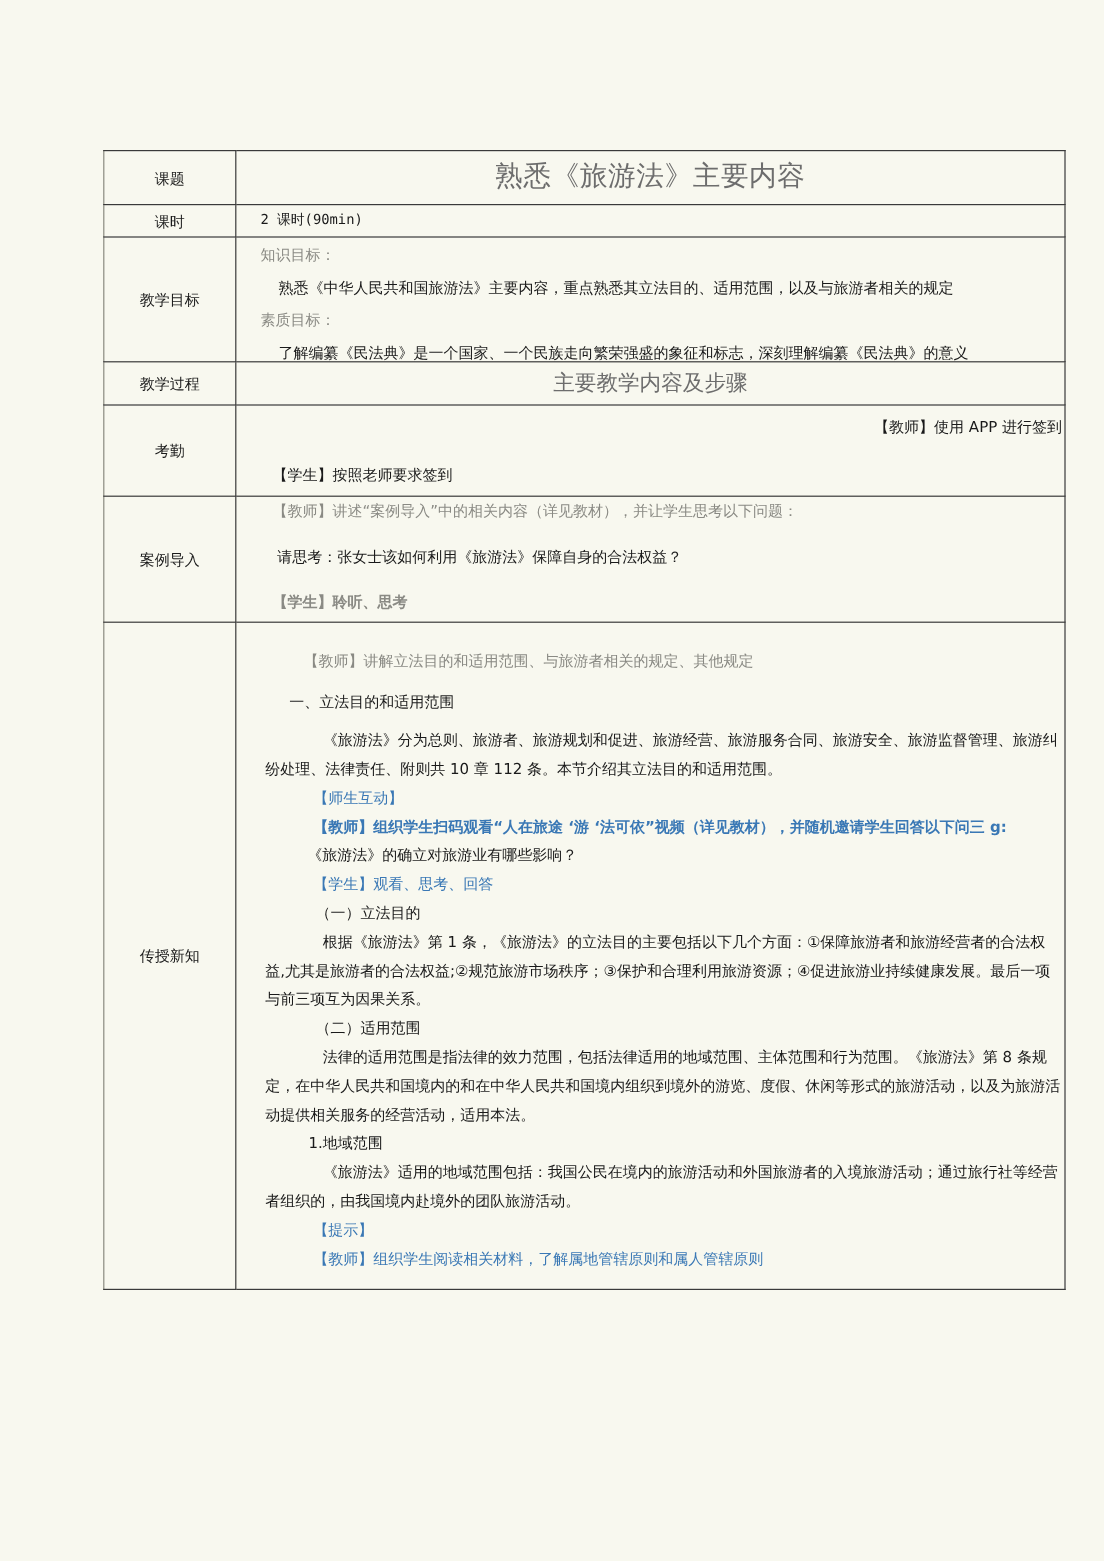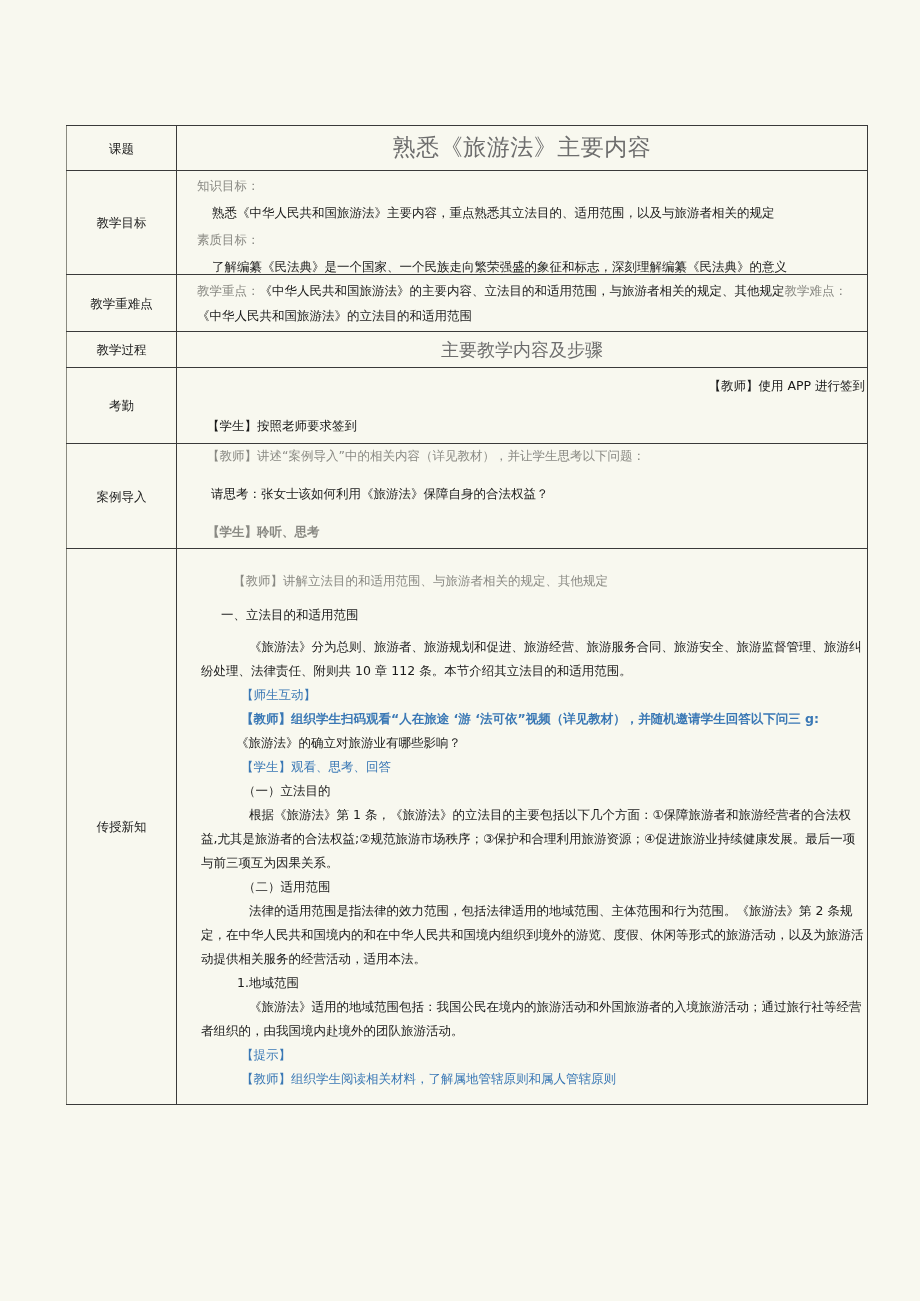--- a/index.html
+++ b/index.html
@@ -6,21 +6,21 @@
   body {
     width: 920px; height: 1301px;
     background: #f8f8ef;
     font-family: "DejaVu Sans", "Liberation Sans", sans-serif;
     color: #1a1a1a;
     position: relative;
     overflow: hidden;
   }
   .doc-table {
     position: absolute;
-    left: 66px; top: 125px;
+    left: 86px; top: 125px;
     width: 801px;
     border-collapse: collapse;
     table-layout: fixed;
   }
   .doc-table td {
     border: 1px solid #3a3a3a;
     border-left: 1px solid #8a8a80;
     padding: 0;
     vertical-align: middle;
     font-size: 12.5px;
@@ -59,39 +59,37 @@
     </colgroup>
 
   <tbody>
       <tr style="height:45px">
     <td class="label">课题</td>
     <td>
       <span class="title-text">熟悉《旅游法》主要内容</span>
     </td>
   </tr>
 
+  <tr style="height:27px">
+    <td class="label">课时</td>
+    <td class="content" style="font-family:'DejaVu Sans Mono','Liberation Mono',monospace;font-size:11.5px;">2 课时(90min)</td>
+  </tr>
 
   <tr style="height:103px">
     <td class="label">教学目标</td>
     <td class="content" style="vertical-align:top;">
       <div class="goals">
         <div class="gray" style="margin-top:6px;line-height:18px;">知识目标：</div>
         <div style="margin-top:9px;padding-left:15px;line-height:18px;white-space:nowrap;">熟悉《中华人民共和国旅游法》主要内容，重点熟悉其立法目的、适用范围，以及与旅游者相关的规定</div>
         <div class="gray" style="margin-top:9px;line-height:18px;">素质目标：</div>
         <div style="margin-top:9px;padding-left:15px;line-height:18px;white-space:nowrap;">了解编纂《民法典》是一个国家、一个民族走向繁荣强盛的象征和标志，深刻理解编纂《民法典》的意义</div>
       </div>
     </td>
   </tr>
 
-  <tr style="height:57px">
-    <td class="label">教学重难点</td>
-    <td class="content" style="line-height:25px;">
-      <span class="gray">教学重点：</span><span>《中华人民共和国旅游法》的主要内容、立法目的和适用范围，与旅游者相关的规定、其他规定</span><span class="gray">教学难点：</span><span>《中华人民共和国旅游法》的立法目的和适用范围</span>
-    </td>
-  </tr>
 
 
 
   <tr style="height:36px">
     <td class="label header-label">教学过程</td>
     <td>
       <span class="header-main">主要教学内容及步骤</span>
     </td>
   </tr>
 
@@ -119,21 +117,21 @@
         <div class="gray" style="padding-left:32px;">【教师】讲解立法目的和适用范围、与旅游者相关的规定、其他规定</div>
         <div style="padding-left:20px;margin-top:10px;">一、立法目的和适用范围</div>
         <div class="para" style="margin-top:8px;">《旅游法》分为总则、旅游者、旅游规划和促进、旅游经营、旅游服务合同、旅游安全、旅游监督管理、旅游纠纷处理、法律责任、附则共 10 章 112 条。本节介绍其立法目的和适用范围。</div>
         <div class="blue" style="padding-left:40px;">【师生互动】</div>
         <div class="blue" style="padding-left:40px;white-space:nowrap;font-weight:bold;">【教师】组织学生扫码观看“人在旅途 ‘游 ‘法可依”视频（详见教材），并随机邀请学生回答以下问三 g:</div>
         <div style="padding-left:35px;">《旅游法》的确立对旅游业有哪些影响？</div>
         <div class="blue" style="padding-left:40px;">【学生】观看、思考、回答</div>
         <div style="padding-left:42px;">（一）立法目的</div>
         <div class="para">根据《旅游法》第 1 条，《旅游法》的立法目的主要包括以下几个方面：①保障旅游者和旅游经营者的合法权益,尤其是旅游者的合法权益;②规范旅游市场秩序；③保护和合理利用旅游资源；④促进旅游业持续健康发展。最后一项与前三项互为因果关系。</div>
         <div style="padding-left:42px;">（二）适用范围</div>
-        <div class="para">法律的适用范围是指法律的效力范围，包括法律适用的地域范围、主体范围和行为范围。《旅游法》第 2 条规定，在中华人民共和国境内的和在中华人民共和国境内组织到境外的游览、度假、休闲等形式的旅游活动，以及为旅游活动提供相关服务的经营活动，适用本法。</div>
+        <div class="para">法律的适用范围是指法律的效力范围，包括法律适用的地域范围、主体范围和行为范围。《旅游法》第 8 条规定，在中华人民共和国境内的和在中华人民共和国境内组织到境外的游览、度假、休闲等形式的旅游活动，以及为旅游活动提供相关服务的经营活动，适用本法。</div>
         <div style="padding-left:36px;">1.地域范围</div>
         <div class="para">《旅游法》适用的地域范围包括：我国公民在境内的旅游活动和外国旅游者的入境旅游活动；通过旅行社等经营者组织的，由我国境内赴境外的团队旅游活动。</div>
         <div class="blue" style="padding-left:40px;">【提示】</div>
         <div class="blue" style="padding-left:40px;">【教师】组织学生阅读相关材料，了解属地管辖原则和属人管辖原则</div>
       </div>
     </td>
   </tr>
 </tbody>
   </table>
 

